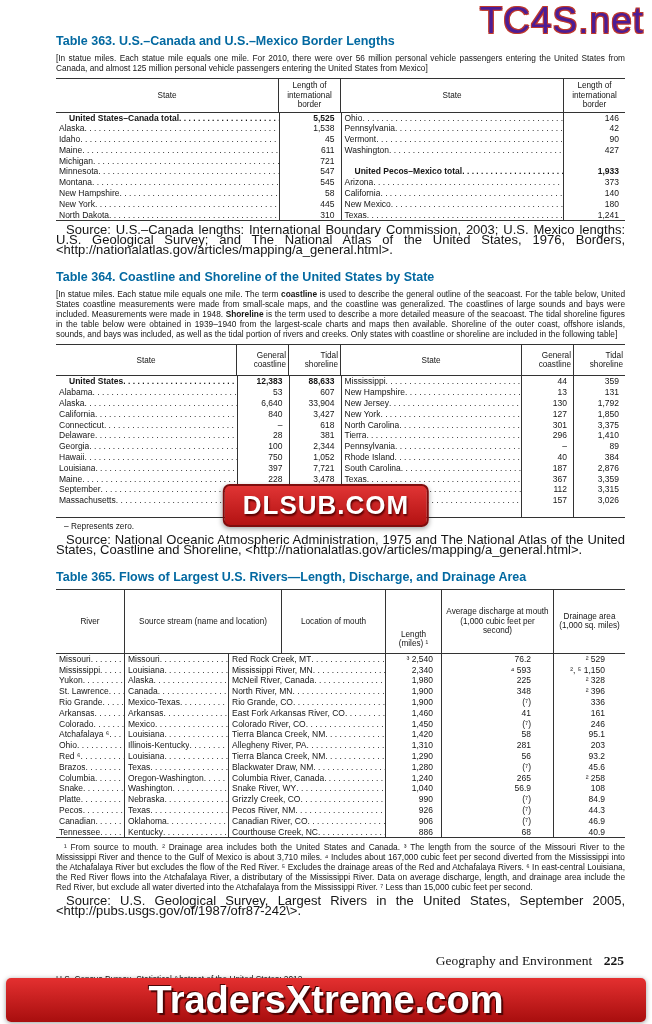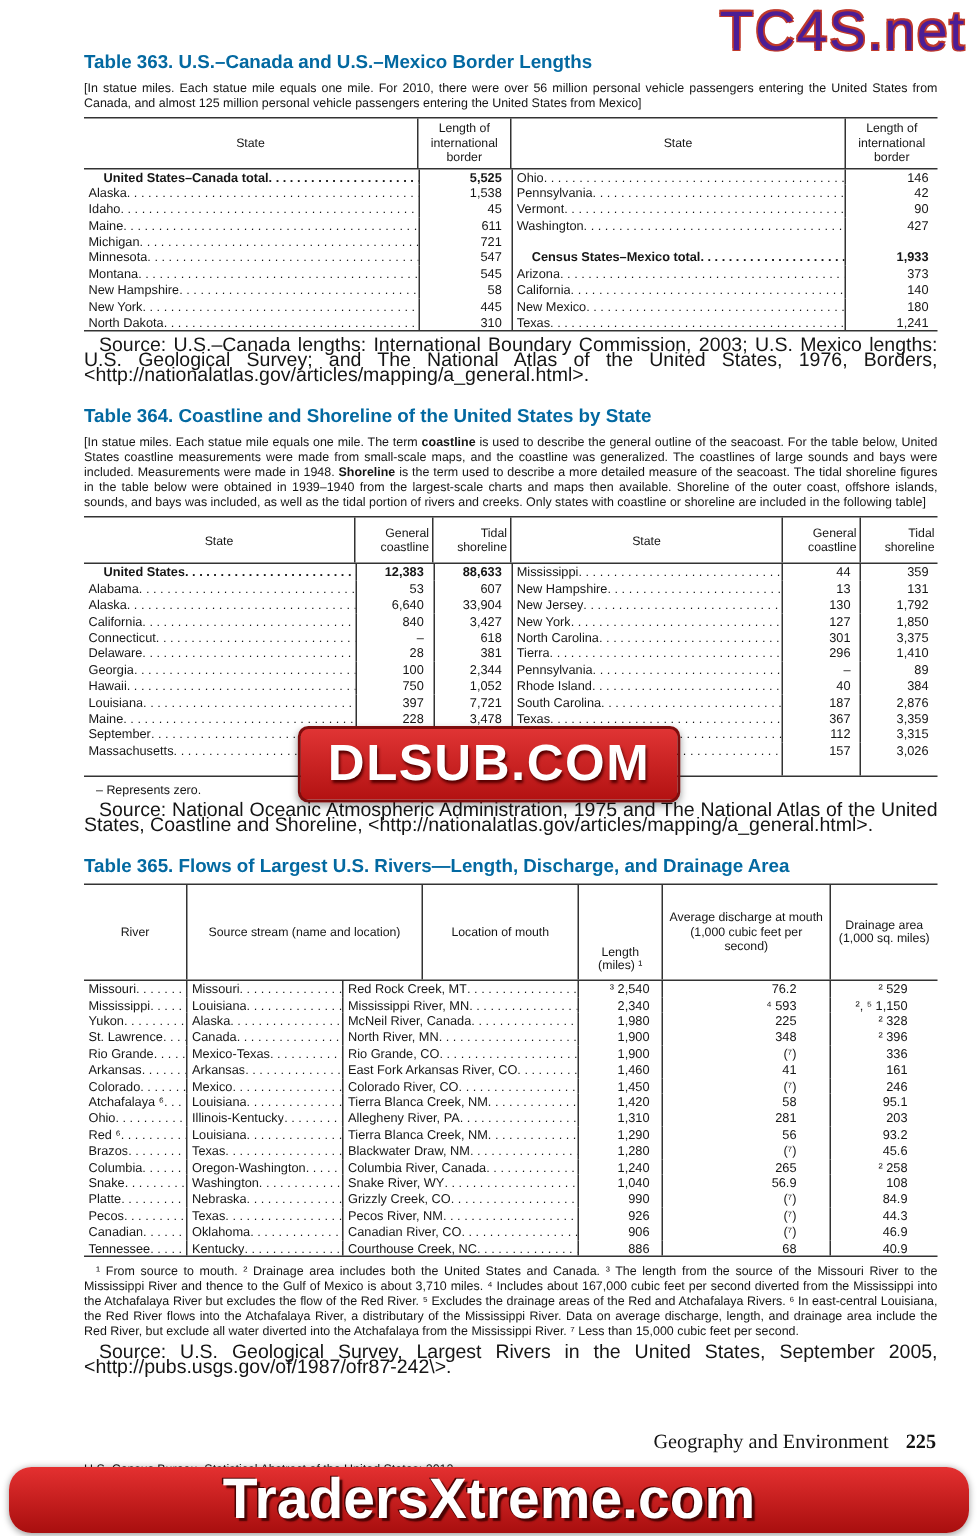--- a/index.html
+++ b/index.html
@@ -84,27 +84,27 @@
 
   
   .wm-top {
     position: absolute; top: 0px; right: 8px;
     font-size: 37px; font-weight: normal; color: #4c1d95; letter-spacing: 1px;
     text-shadow: -1px -1px 0 #c0392b, 1px -1px 0 #c0392b, -1px 1px 0 #c0392b, 1px 1px 0 #c0392b;
   }
   .wm-mid {
     position: absolute; top: 484px; left: 50%; transform: translateX(-50%);
     background: linear-gradient(#e03434, #b31212); color: #fff;
-    font-size: 34px; font-weight: bold; letter-spacing: 1px;
+    font-size: 26px; font-weight: bold; letter-spacing: 1px;
     padding: 4px 18px; border-radius: 7px; border: 2px solid #7e0d0d;
     text-shadow: 1px 2px 2px #500; box-shadow: 0 2px 5px rgba(0,0,0,0.35);
   }
   .wm-bottom {
     position: absolute; left: 6px; right: 6px; bottom: 2px; height: 44px;
-    background: linear-gradient(#e43030, #a80e0e); border-radius: 15px;
+    background: linear-gradient(#e43030, #a80e0e); border-radius: 5px;
     display: flex; align-items: center; justify-content: center;
     font-size: 38px; font-weight: bold; color: #fff;
     text-shadow: 2px 2px 1px #4a0404, -1px -1px 0 #4a0404;
     box-shadow: 0 1px 5px rgba(0,0,0,0.4);
   }
 </style>
 </head>
 <body>
 
 <div class="page">
@@ -212,21 +212,21 @@
               <span class="val">427</span>
             </div>
 
             <div class="trow spacer">
               <span class="lbl"></span>
               <span class="dots"></span>
               <span class="val"></span>
             </div>
 
             <div class="trow bold indent">
-              <span class="lbl">Census States–Mexico total</span>
+              <span class="lbl">United Pecos–Mexico total</span>
               <span class="dots"></span>
               <span class="val">1,933</span>
             </div>
 
             <div class="trow">
               <span class="lbl">Arizona</span>
               <span class="dots"></span>
               <span class="val">373</span>
             </div>
 

